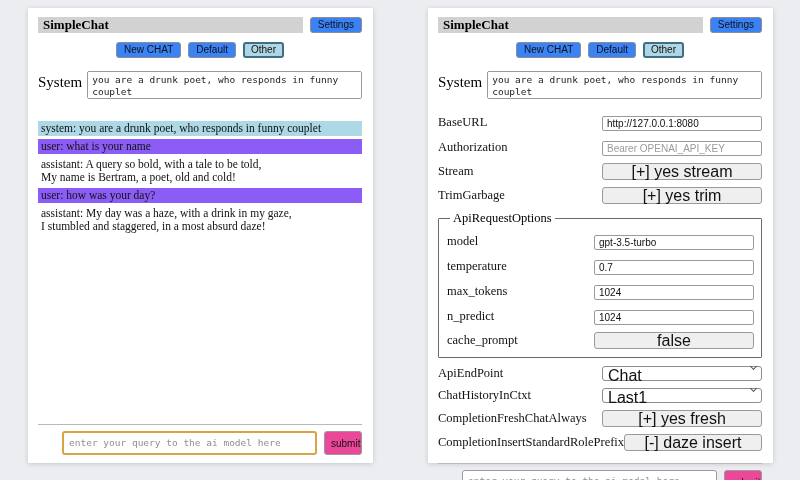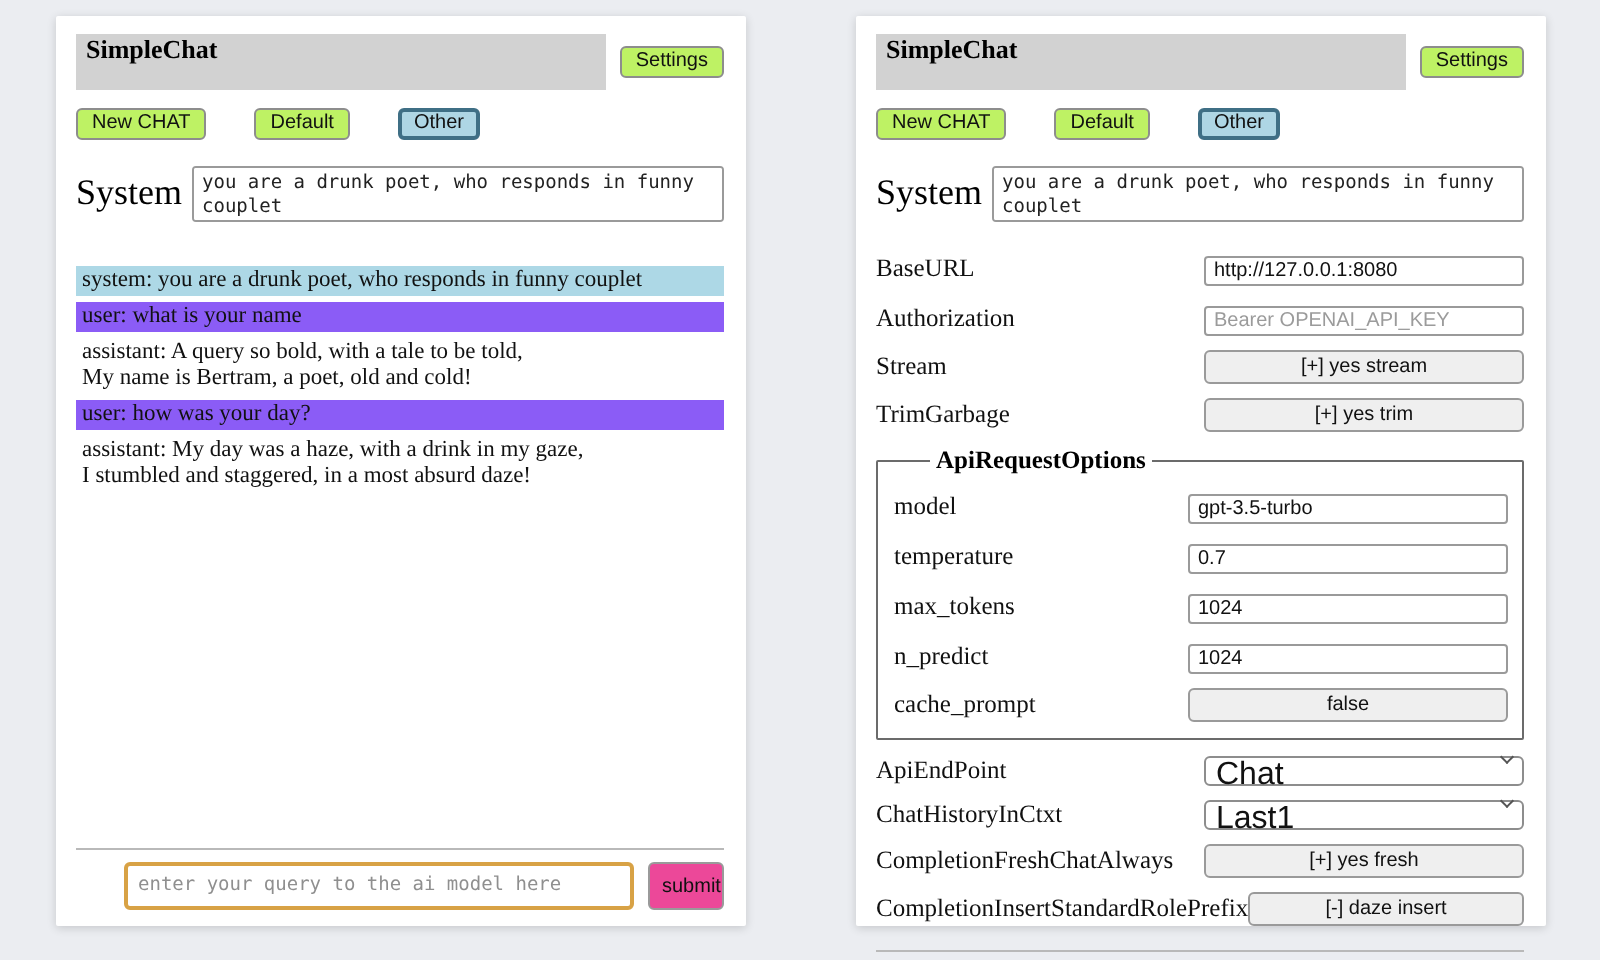--- a/index.html
+++ b/index.html
@@ -17,39 +17,39 @@
     box-shadow:0 1px 5px rgba(0,0,0,0.16);
     border-radius:1px;
     padding:9px 11px 8px 10px;
     display:flex; flex-direction:column;
   }
   
   .hdr { display:flex; align-items:center; gap:7px; }
   .titlebar {
     flex:1; background:#d2d2d2;
     font-weight:bold; font-size:13px; line-height:16px;
-    padding:0 5px; height:28px;
+    padding:0 5px; height:16px;
   }
   .btn {
     font-family:"Liberation Sans", sans-serif;
     font-size:10px; line-height:12px;
-    background:#bef264; color:#111;
+    background:#3b82f6; color:#111;
     border:1px solid #8d8d8d; border-radius:3px;
     padding:1px 7px; cursor:pointer; white-space:nowrap;
   }
   
-  .toolbar { display:flex; gap:24px; margin-top:9px; align-items:center; }
+  .toolbar { display:flex; gap:7px; margin-top:9px; align-items:center;justify-content:center; }
   .btn.selected {
     background:#aed6e4;
     border:2px solid #3f6f85;
     padding:0 6px;
   }
   
   .sysrow { display:flex; gap:5px; margin-top:13px; align-items:flex-start; }
-  .sysrow .slbl { font-size:18px; padding-top:3px; }
+  .sysrow .slbl { font-size:15px; padding-top:3px; }
   textarea.system {
     flex:1; height:28px; resize:none;
     font-family:"DejaVu Sans Mono", monospace;
     font-size:9.5px; line-height:12px;
     border:1px solid #9a9a9a; border-radius:2px;
     padding:2px 4px; color:#222; background:#fff;
   }
   
   .messages { margin-top:22px; flex:1; overflow:hidden; }
   .msg {
@@ -67,41 +67,41 @@
   .sctrl { width:160px; }
   input.sinput {
     width:100%; height:15px;
     font-family:"Liberation Sans", sans-serif; font-size:10px;
     border:1px solid #9a9a9a; border-radius:2px;
     padding:0 4px; color:#111; background:#fff;
   }
   input.sinput::placeholder { color:#9b9b9b; }
   button.sbtn {
     width:100%; display:block;
-    font-family:"Liberation Sans", sans-serif; font-size:10px; line-height:13px;
+    font-family:"Liberation Sans", sans-serif; font-size:16px; line-height:13px;
     background:#efefef; border:1px solid #9a9a9a; border-radius:3px;
     padding:1px 0; cursor:pointer; color:#111;
   }
   .sselect {
     width:100%; height:15px;
     display:flex; justify-content:space-between;
     background:#fff; border:1px solid #8d8d8d; border-radius:3px;
     font-family:"Liberation Sans", sans-serif; font-size:16px;
     padding:0 5px; cursor:pointer; color:#111;
   }
   .chev {
     width:5px; height:5px; margin-top:-3px;
     border-right:1.4px solid #555; border-bottom:1.4px solid #555;
     transform:rotate(45deg); flex:0 0 auto;
   }
   fieldset.aro {
     border:1px solid #6b6b6b; border-radius:1px;
     margin:0 0 8px 0; padding:6px 7px 1px 8px;
   }
-  fieldset.aro legend { font-size:12.5px; padding:0 3px; margin-left:18px;font-weight:bold; }
+  fieldset.aro legend { font-size:12.5px; padding:0 3px; margin-left:3px; }
   
   .spacer { flex:1; }
   hr.sep { border:none; border-top:1px solid #b9b9b9; margin:5px 0 6px 0; }
   .queryrow { display:flex; gap:7px; align-items:stretch;padding-left:24px; }
   textarea.query {
     flex:1; height:24px; resize:none;
     font-family:"DejaVu Sans Mono", monospace; font-size:9.5px;
     border-radius:3px; padding:4px 5px; background:#fff; color:#222;
   }
   textarea.query.focused { border:2px solid #d8a245; outline:none; }

